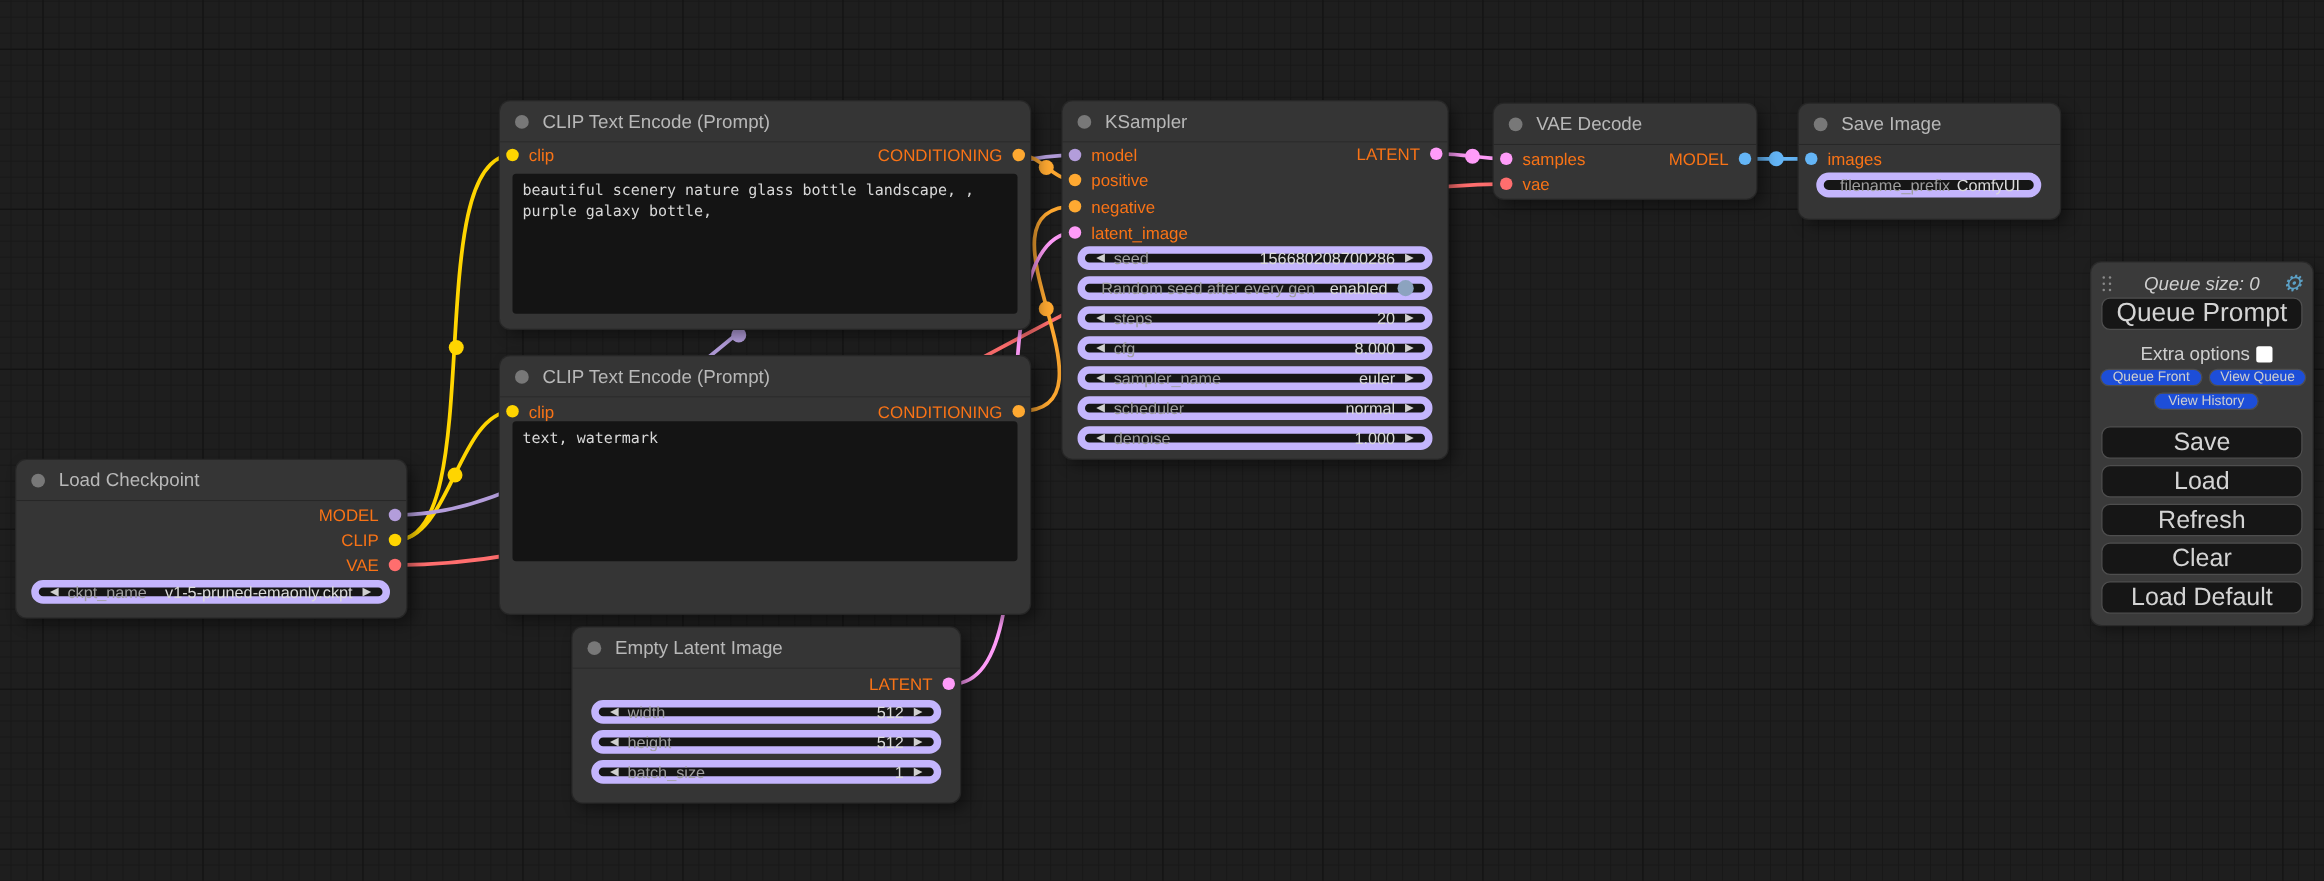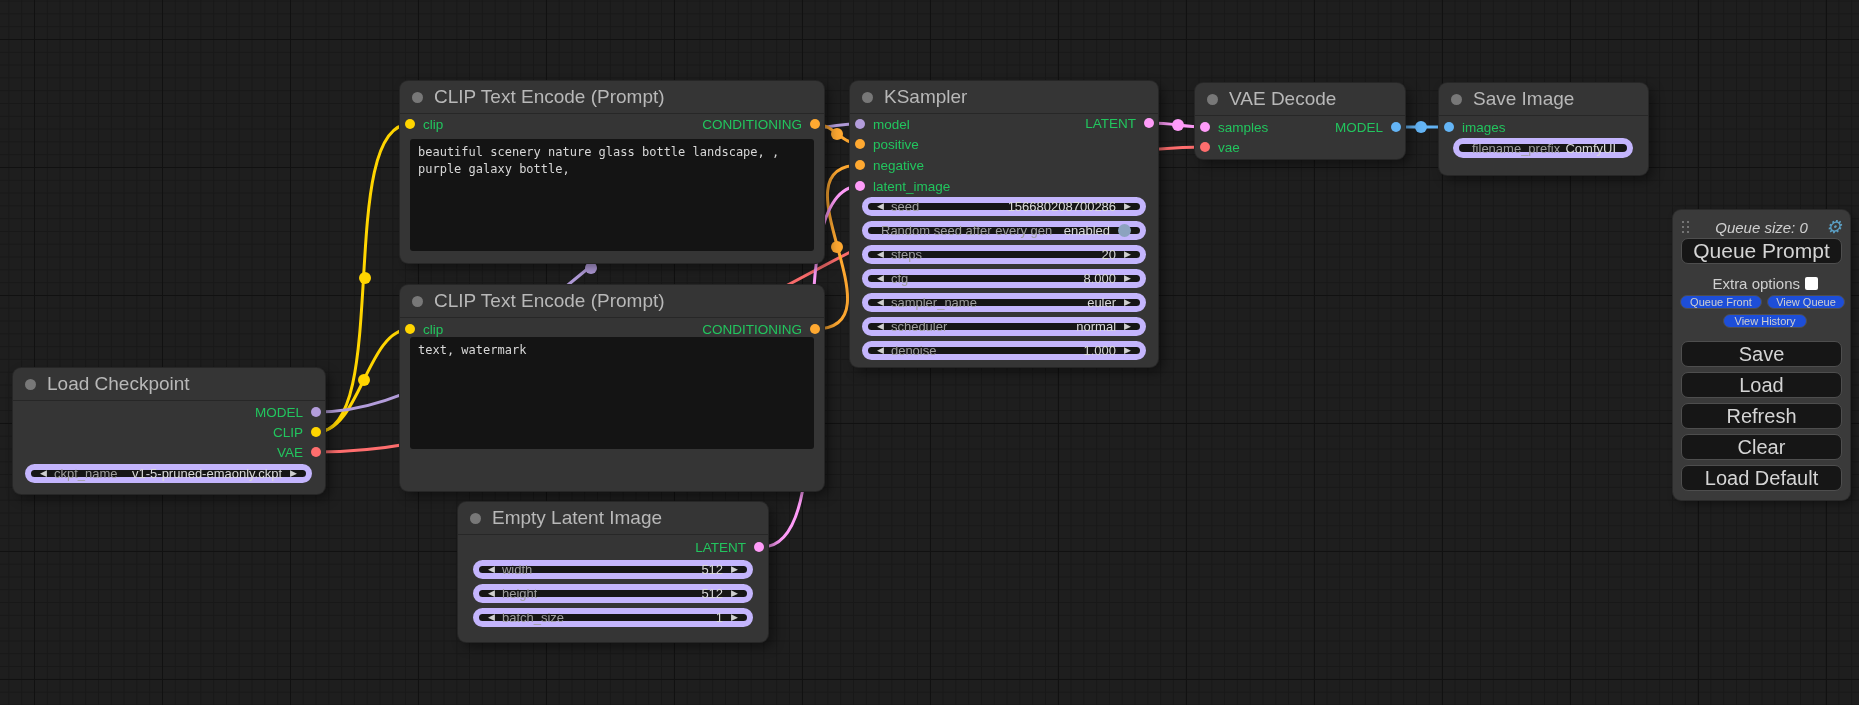--- a/index.html
+++ b/index.html
@@ -20,22 +20,22 @@
   .node{
     position:absolute;z-index:2;background:#353535;border-radius:8px;
     box-shadow:0 0 0 1px #262626, 5px 5px 12px rgba(0,0,0,.45);
     box-sizing:border-box;
   }
   .ntitle{
     position:absolute;left:0;top:0;right:0;height:32px;display:flex;align-items:center;
     border-bottom:1px solid rgba(0,0,0,.25);border-radius:8px 8px 0 0;
   }
   .tdot{width:11px;height:11px;border-radius:50%;background:#787878;margin-left:12px;flex:0 0 auto;}
-  .ttext{color:#b8b8b8;font-size:19px;margin-left:11px;white-space:nowrap;}
-  .port{position:absolute;height:16px;display:flex;align-items:center;font-size:13.5px;color:#22c55e;white-space:nowrap;}
+  .ttext{color:#b8b8b8;font-size:15px;margin-left:11px;white-space:nowrap;}
+  .port{position:absolute;height:16px;display:flex;align-items:center;font-size:13.5px;color:#f97316;white-space:nowrap;}
   .port.in{left:5px;}
   .port.out{right:4px;flex-direction:row-reverse;}
   .pdot{width:10px;height:10px;border-radius:50%;flex:0 0 auto;}
   .port.in .pdot{margin-right:8px;}
   .port.out .pdot{margin-left:8px;}
   .prompt{
     position:absolute;background:#141414;border-radius:3px;color:#d8d8d8;
     font-family:"DejaVu Sans Mono",monospace;font-size:12px;line-height:1.4;
     padding:5px 8px;box-sizing:border-box;white-space:pre-wrap;overflow:hidden;
   }

